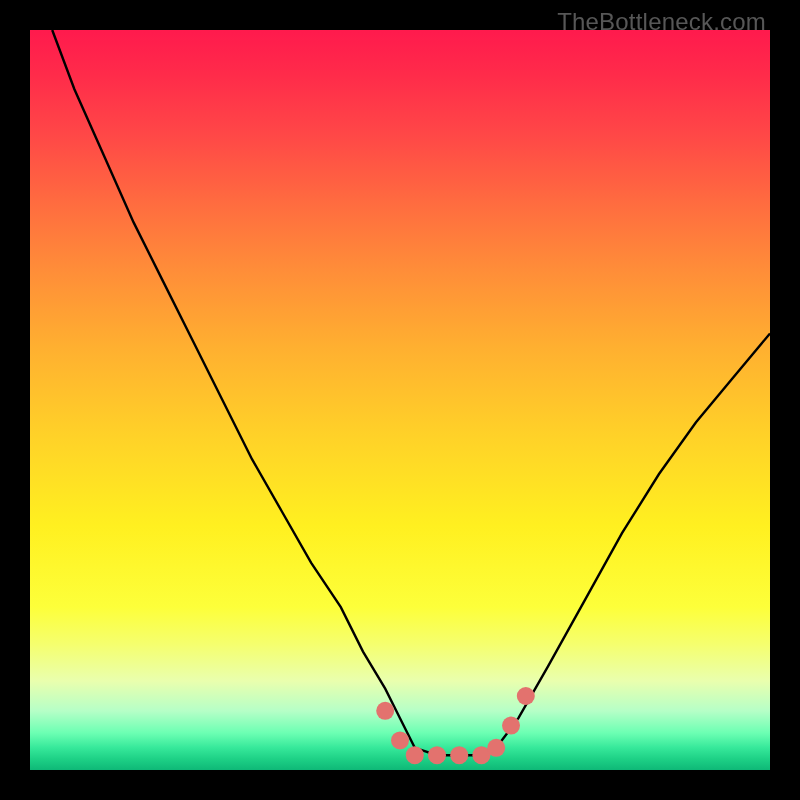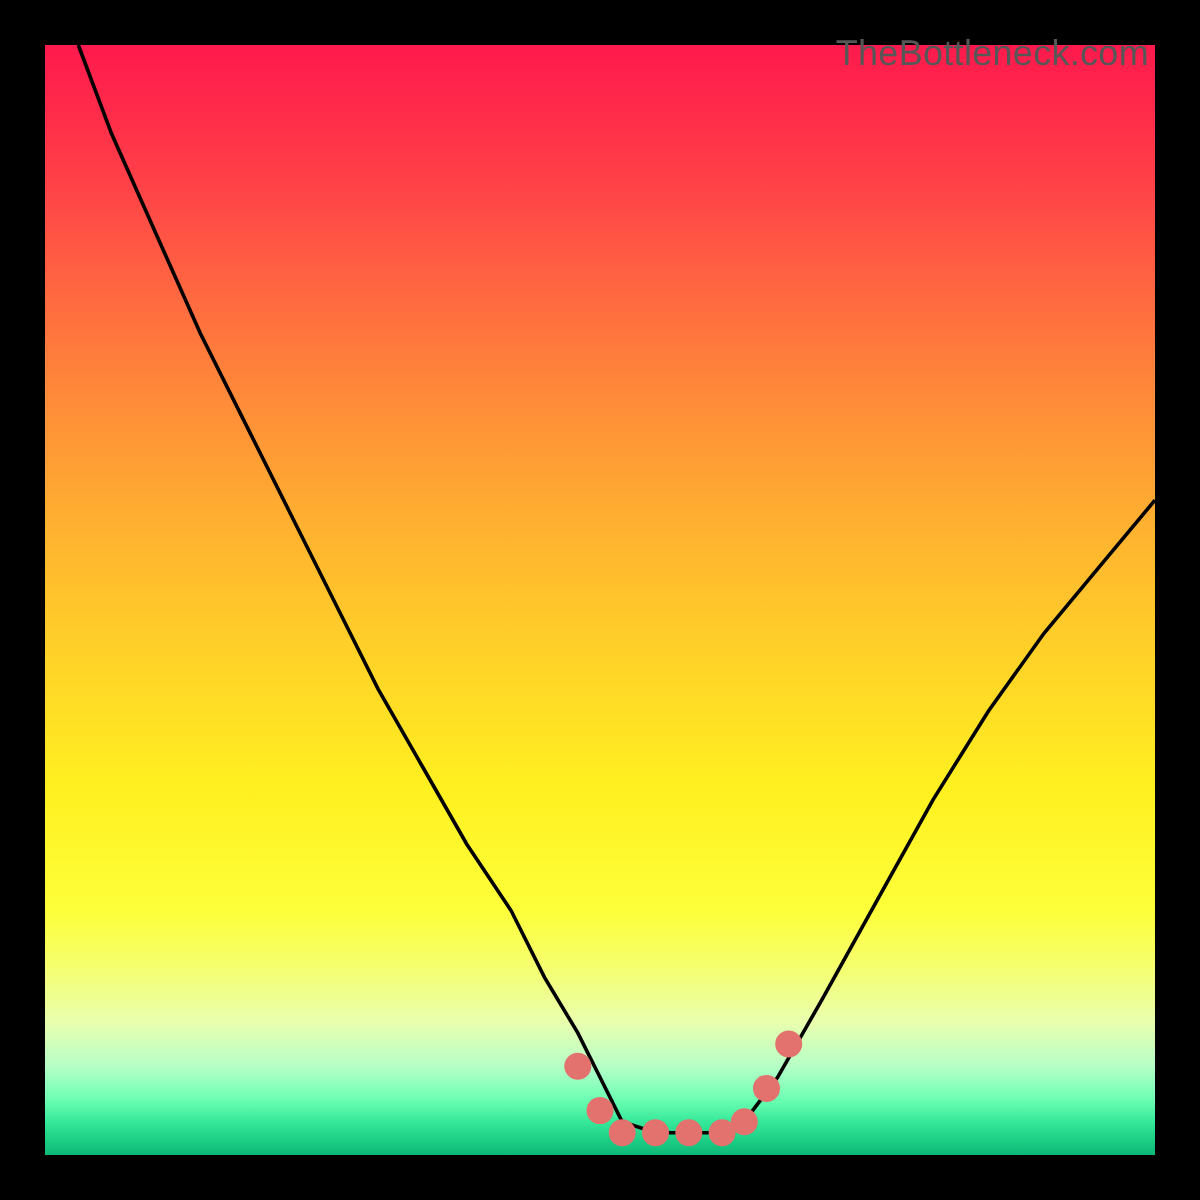--- a/index.html
+++ b/index.html
@@ -40,21 +40,21 @@
       #e9ffae 88%,
       #b6ffc7 92%,
       #6cffb3 95%,
       #36e89a 97%,
       #1ed186 98.5%,
       #0eb877 100%
     );
   }
   .watermark {
     position: absolute;
-    top: 22px;
+    top: 8px;
     right: 34px;
     color: #575757;
     font-size: 24px;
     font-weight: 400;
     letter-spacing: 0.2px;
     user-select: none;
     margin-left: 12px;
   }
   svg.curve, svg.dots {
     position: absolute;

